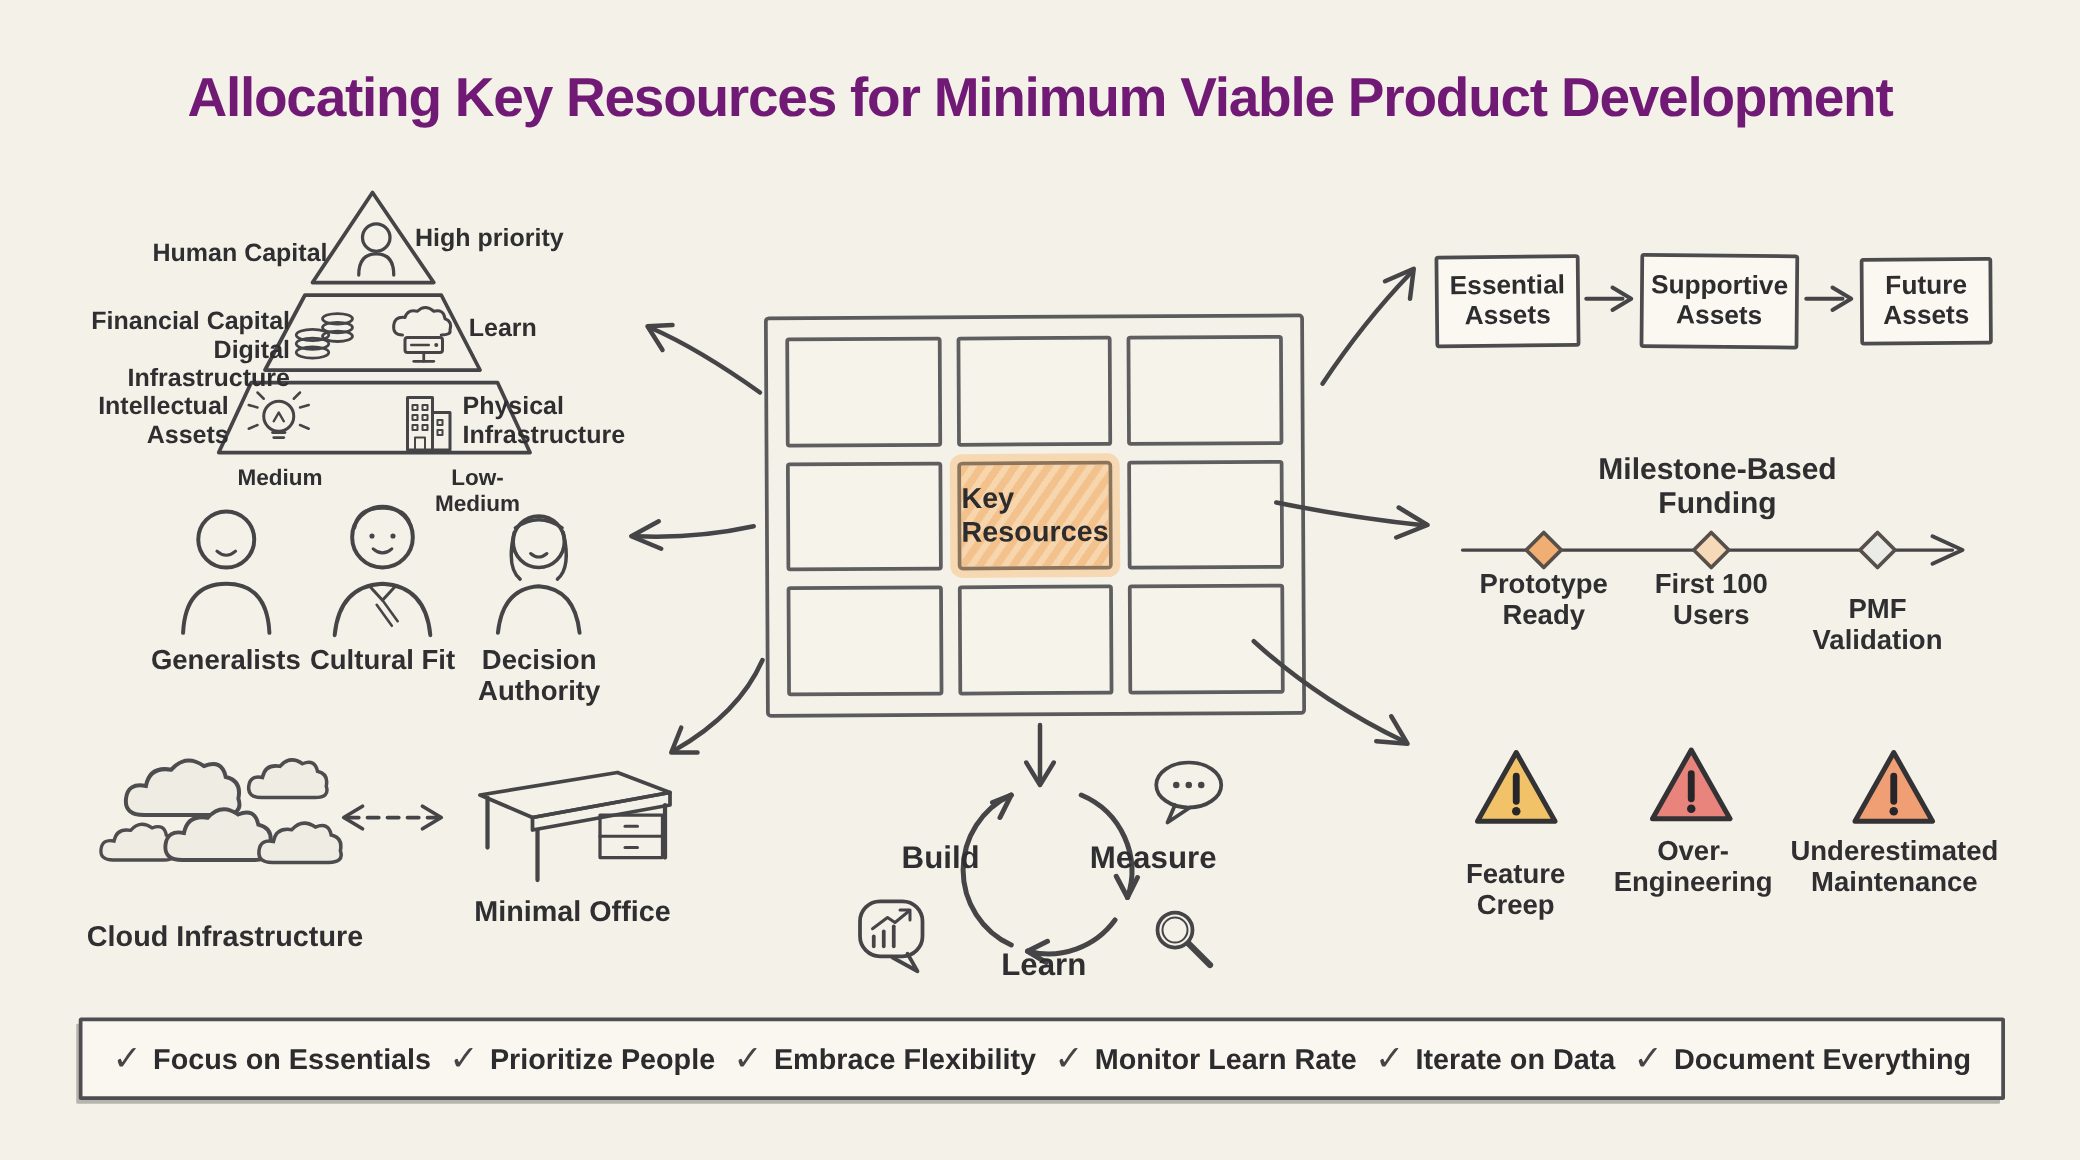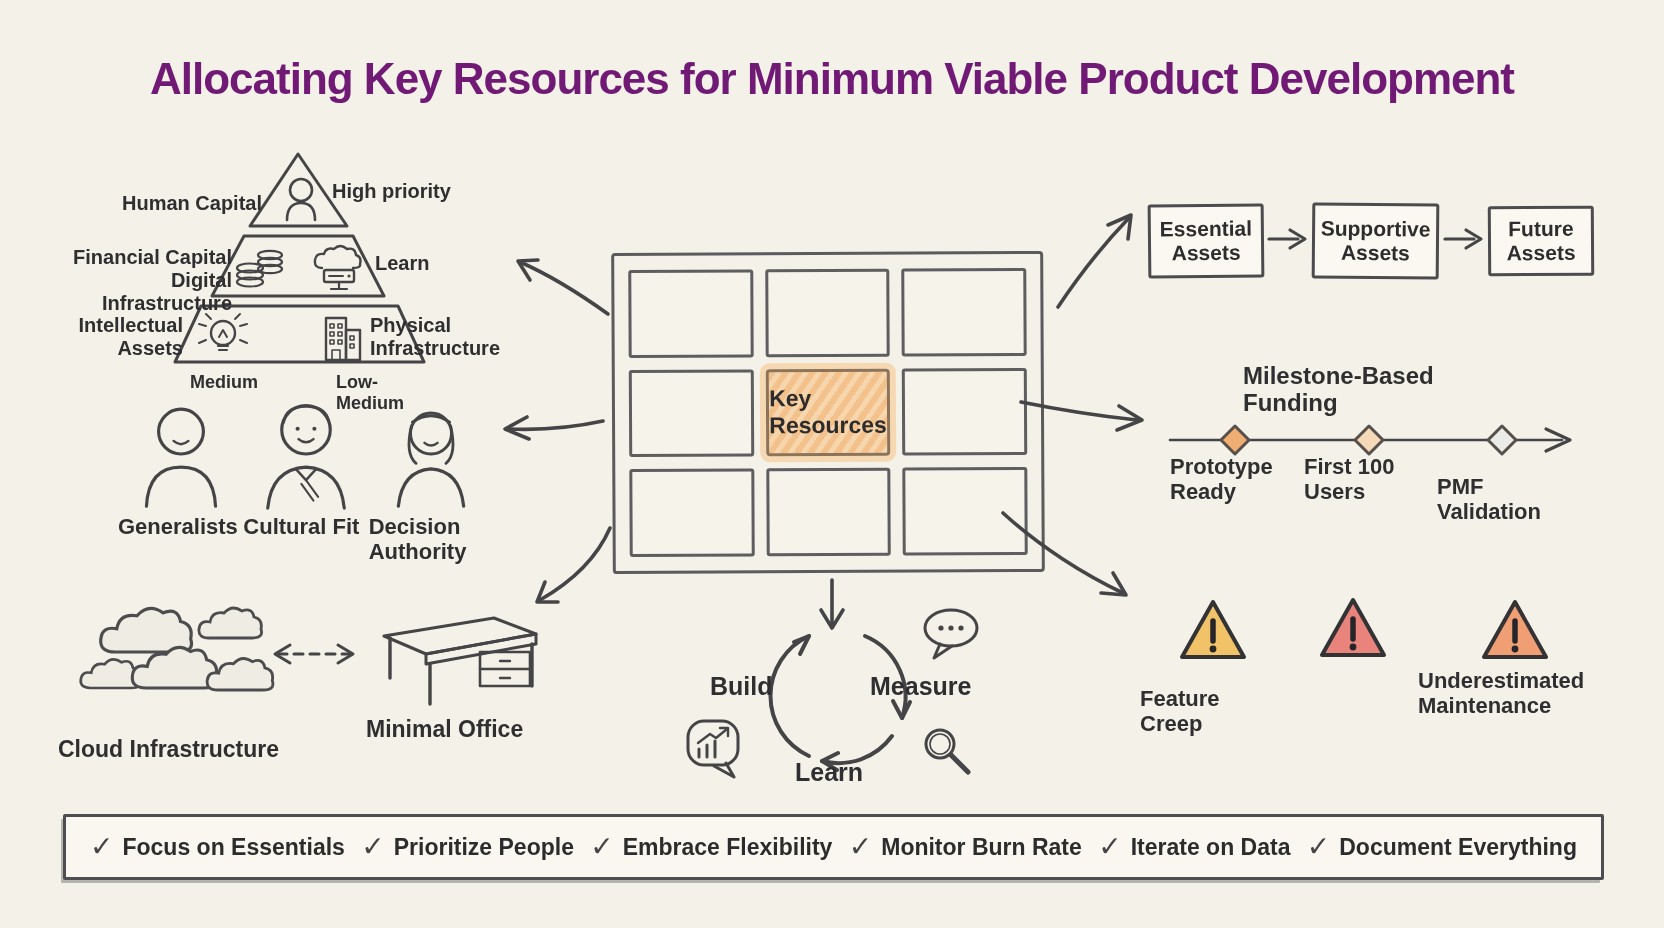--- a/index.html
+++ b/index.html
@@ -1,21 +1,21 @@
 <!DOCTYPE html>
 <html><head>
 <meta charset="utf-8">
 <style>
   html,body{margin:0;padding:0;background:#e8e5dd;}
   #stage{position:relative;width:1664px;height:928px;background:#f4f1e8;overflow:hidden;
          font-family:"Liberation Sans","DejaVu Sans",sans-serif;color:#333335;}
   .abs{position:absolute;}
   .pre{white-space:pre-line;}
   .lbl{position:absolute;font-weight:700;color:#2f2f31;line-height:1.14;}
-  .c{text-align:left;}
+  .c{text-align:center;}
   .r{text-align:right;}
   #title{position:absolute;left:42px;top:54px;width:1580px;text-align:center;
          font-size:44px;font-weight:700;color:#701a75;letter-spacing:-1px;}
   
   #grid{position:absolute;left:612px;top:252px;width:432px;height:321px;
         border:3px solid #5b5b5d;border-radius:4px;box-sizing:border-box;
         display:grid;grid-template-columns:1fr 1fr 1fr;grid-template-rows:1fr 1fr 1fr;
         gap:12px;padding:14px;transform:rotate(-0.3deg);background:transparent;}
   .cell{border:3px solid #5e5e60;border-radius:3px;background:#f6f3eb;}
   .cell.key{display:flex;align-items:center;justify-content:center;
@@ -287,39 +287,41 @@
     <line x1="35" y1="24" x2="35" y2="44" stroke="#26262a" stroke-width="5.5" stroke-linecap="round"></line>
     <circle cx="35" cy="52" r="3.4" fill="#26262a"></circle>
   </svg>
   <svg style="left:1480px;top:597px;" width="70" height="68" viewBox="0 0 70 68">
     <path stroke="#333335" stroke-width="4" stroke-linejoin="round" d="M 35 5 L 66 60 L 4 60 Z" fill="#f09e73"></path>
     <line x1="35" y1="24" x2="35" y2="44" stroke="#26262a" stroke-width="5.5" stroke-linecap="round"></line>
     <circle cx="35" cy="52" r="3.4" fill="#26262a"></circle>
   </svg>
   <div class="lbl c pre" style="left:1140px;top:668px;width:145px;font-size:22px;margin-top:18px;">Feature
 Creep</div>
+  <div class="lbl c pre" style="left:1282px;top:668px;width:145px;font-size:22px;">Over-
+Engineering</div>
   <div class="lbl c pre" style="left:1418px;top:668px;width:195px;font-size:22px;">Underestimated
 Maintenance</div>
 
   <div id="bar">
     <div class="chk">
       <span class="tick">✓</span>
       <span>Focus on Essentials</span>
     </div>
     <div class="chk">
       <span class="tick">✓</span>
       <span>Prioritize People</span>
     </div>
     <div class="chk">
       <span class="tick">✓</span>
       <span>Embrace Flexibility</span>
     </div>
     <div class="chk">
       <span class="tick">✓</span>
-      <span>Monitor Burn Rate</span>
+      <span>Monitor Learn Rate</span>
     </div>
     <div class="chk">
       <span class="tick">✓</span>
       <span>Iterate on Data</span>
     </div>
     <div class="chk">
       <span class="tick">✓</span>
       <span>Document Everything</span>
     </div>
   </div>

